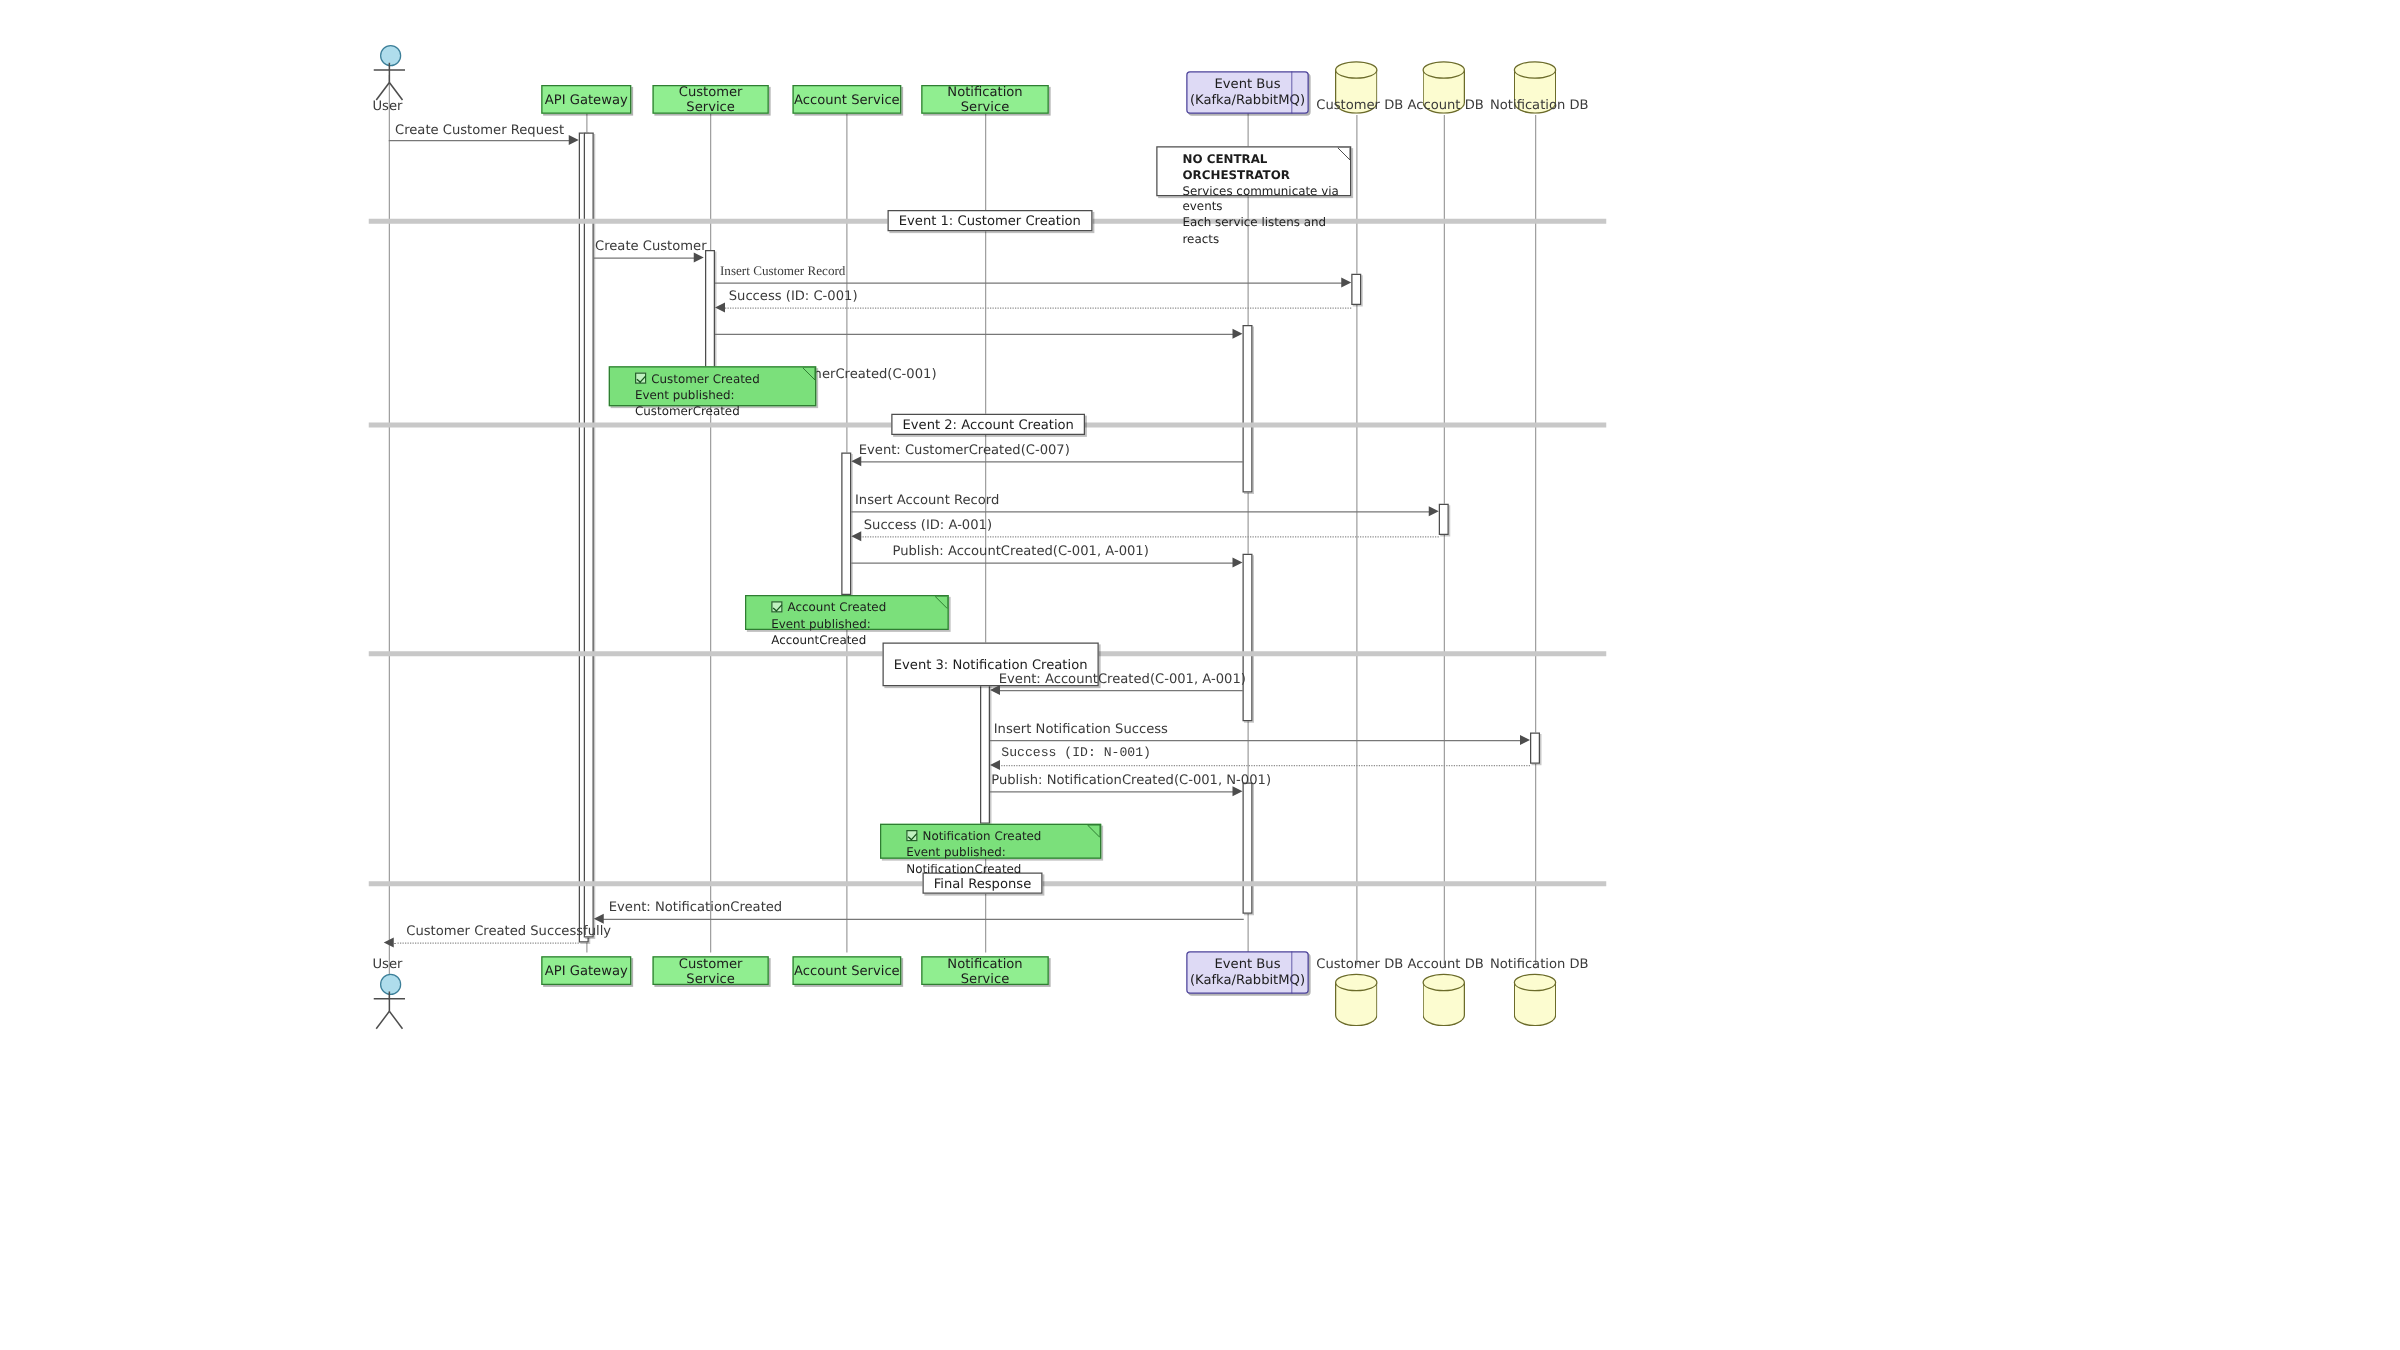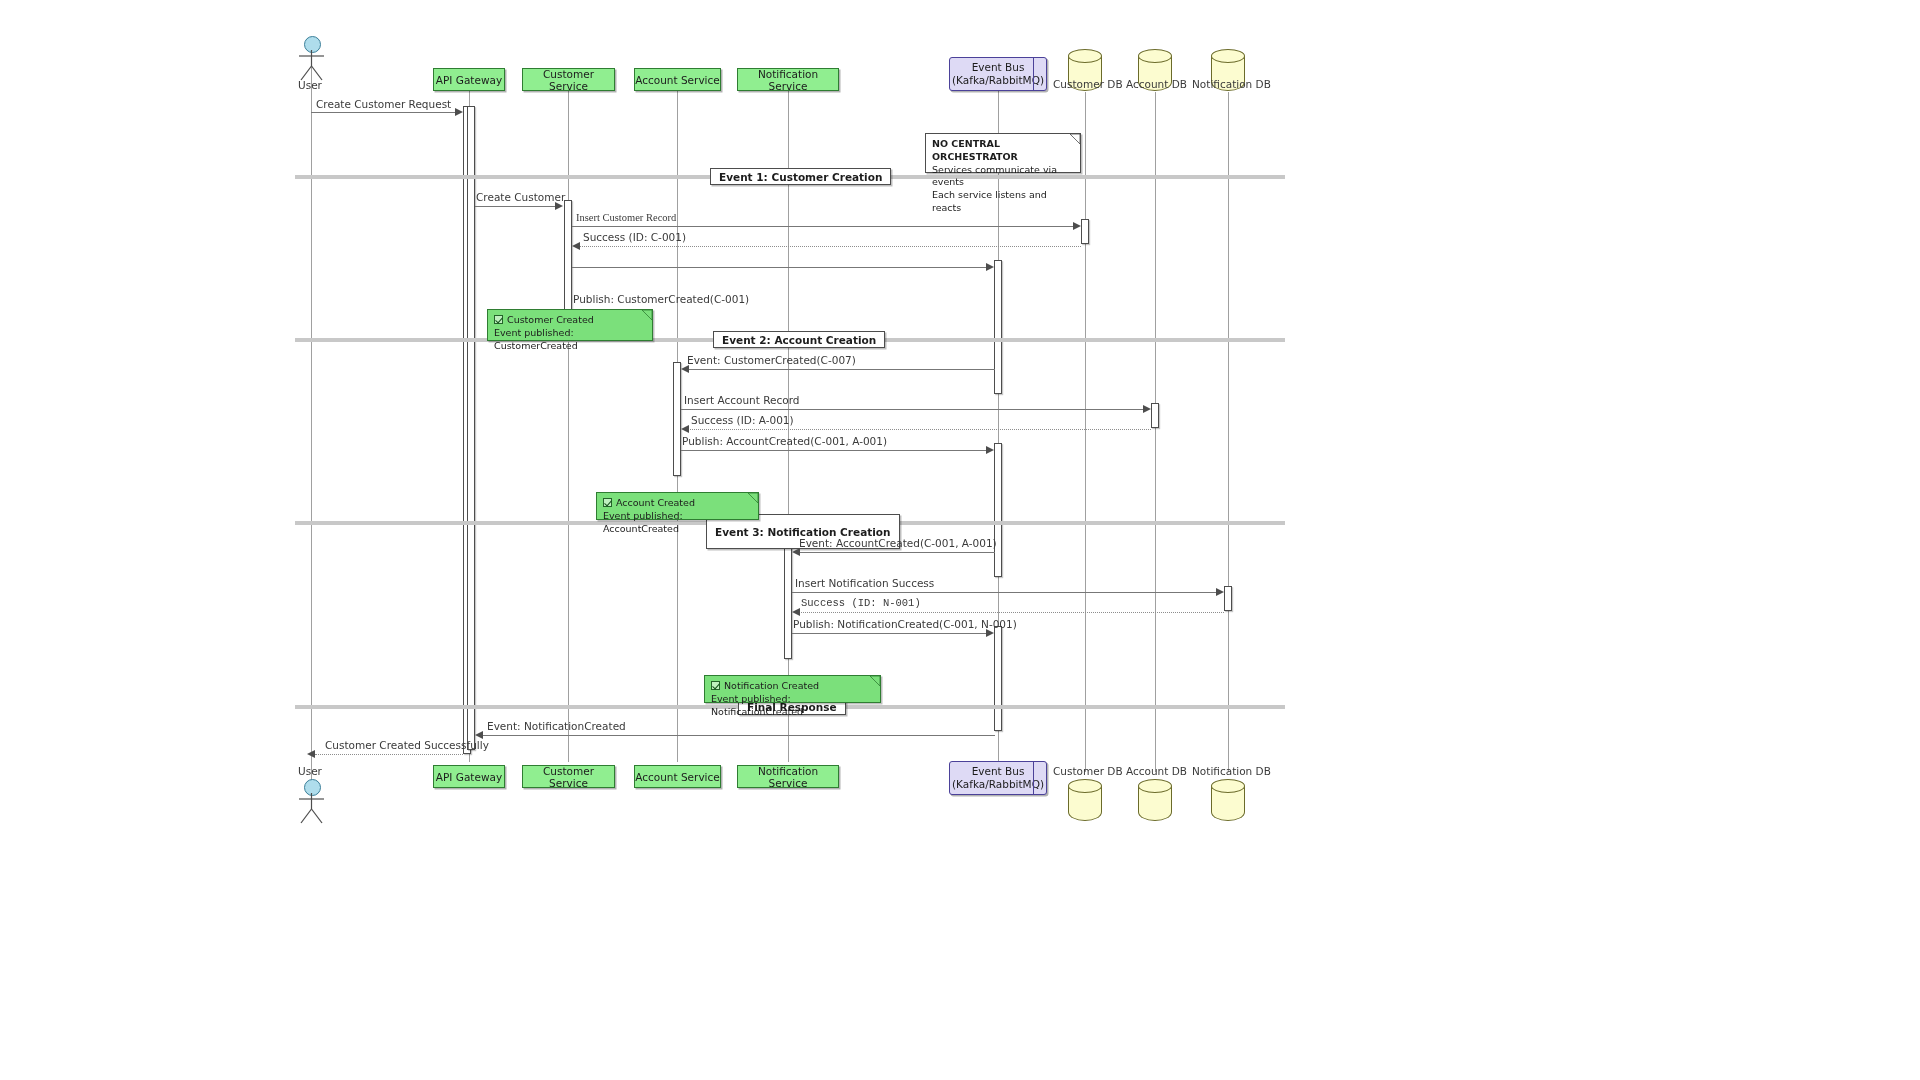--- a/index.html
+++ b/index.html
@@ -27,24 +27,24 @@
   .actor-svg{position:absolute;}
   .activation{position:absolute;box-sizing:border-box;background:#ffffff;border:1.2px solid #4d4d4d;
     box-shadow:1.2px 1.2px 0 rgba(0,0,0,.22);}
   .msgline{position:absolute;height:0;border-top:1.3px solid #777777;}
   .msgline.dotted{border-top:1.3px dotted #8d8d8d;}
   .arrowhead{position:absolute;width:0;height:0;border-top:4px solid transparent;border-bottom:4px solid transparent;}
   .arrowhead.right{border-left:8px solid #4d4d4d;}
   .arrowhead.left{border-right:8px solid #4d4d4d;}
   .divider-line{position:absolute;height:4px;background:#C8C8C8;}
   .divider-label{position:absolute;box-sizing:border-box;background:#ffffff;border:1.3px solid #4d4d4d;
-    display:flex;align-items:center;justify-content:center;font-size:10.5px;font-weight:bold;color:#1c1c1c;
+    display:flex;align-items:center;justify-content:center;font-size:10.5px;font-weight:normal;color:#1c1c1c;
     white-space:nowrap;padding:0 8px;box-shadow:1.5px 1.5px 0 rgba(0,0,0,.25);}
   .note{position:absolute;box-sizing:border-box;font-size:10px;color:#1c1c1c;line-height:1.35;
-    padding:4px 7px 4px 6px;box-shadow:1.5px 1.5px 0 rgba(0,0,0,.25);margin-top:16px;}
+    padding:4px 7px 4px 20px;box-shadow:1.5px 1.5px 0 rgba(0,0,0,.25);}
   .note .fold{position:absolute;right:0;top:0;width:10px;height:10px;}
   .note.plain{background:#FFFFFF;border:1.1px solid #4d4d4d;}
   .note.green{background:#7BE07B;border:1.1px solid #2f7d32;}
   .note .l1{font-weight:bold;}
   .note.green .l1{font-weight:normal;}
   .chk{display:inline-block;width:9px;height:9px;box-sizing:border-box;border:1px solid #24632a;
     background:#bff0bf;position:relative;vertical-align:-1px;margin-right:4px;}
   .chk::after{content:"";position:absolute;left:2px;top:0px;width:3px;height:6px;
     border:solid #14521a;border-width:0 1.4px 1.4px 0;transform:rotate(42deg);}
   .footer-label{position:absolute;font-size:10.5px;color:#3a3a3a;white-space:nowrap;}
@@ -185,21 +185,21 @@
     <div class="arrowhead left" style="left:681px;top:365px;"></div>
 
     <div class="lbl" style="left:684px;top:395px;">Insert Account Record</div>
     <div class="msgline" style="left:681px;top:409px;width:466px;"></div>
     <div class="arrowhead right" style="left:1143px;top:405px;"></div>
 
     <div class="lbl" style="left:691px;top:415px;">Success (ID: A-001)</div>
     <div class="msgline dotted" style="left:685px;top:429px;width:466px;"></div>
     <div class="arrowhead left" style="left:681px;top:425px;"></div>
 
-    <div class="lbl" style="left:682px;top:436px;">Publish: AccountCreated(C-001, A-001)</div>
+    <div class="lbl" style="left:682px;top:436px;padding-left:32px;">Publish: AccountCreated(C-001, A-001)</div>
     <div class="msgline" style="left:681px;top:450px;width:309px;"></div>
     <div class="arrowhead right" style="left:986px;top:446px;"></div>
 
     <div class="note green" style="left:596px;top:476px;width:163px;height:28px;">
       <svg class="fold" viewBox="0 0 10 10">
         <path d="M0 0 L10 10 L10 0 Z" fill="#7BE07B" stroke="#2f7d32" stroke-width="0.8"></path>
       </svg>
       <div class="l1" style="font-size:9.5px;">
         <span class="chk"></span><span>Account Created</span>
       </div>

